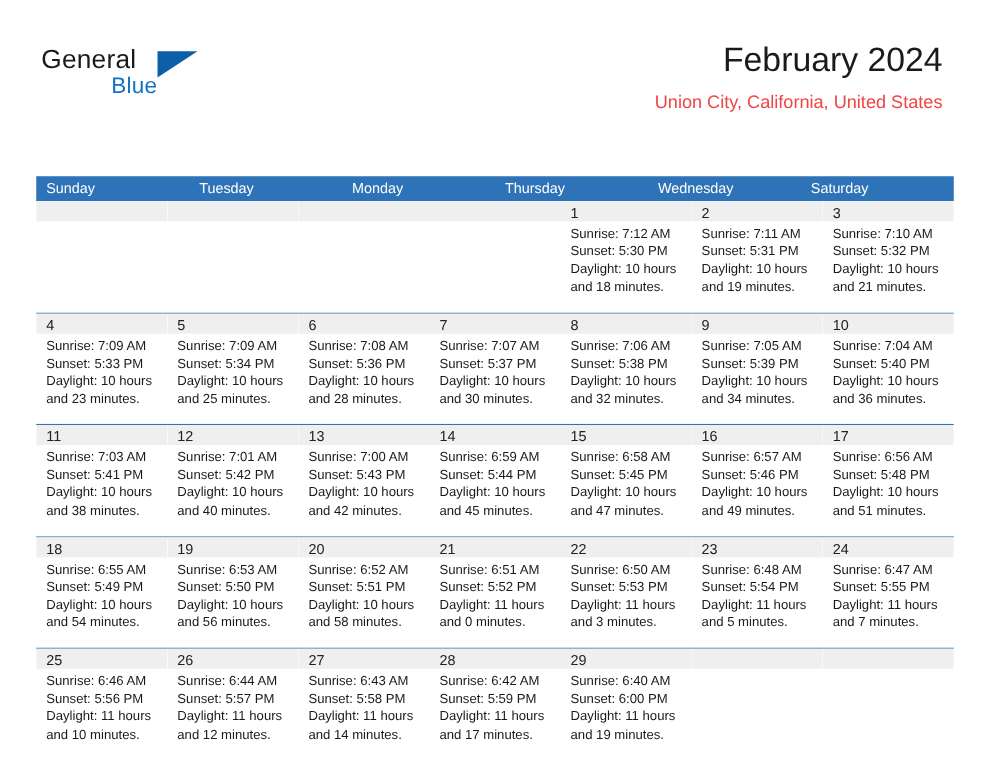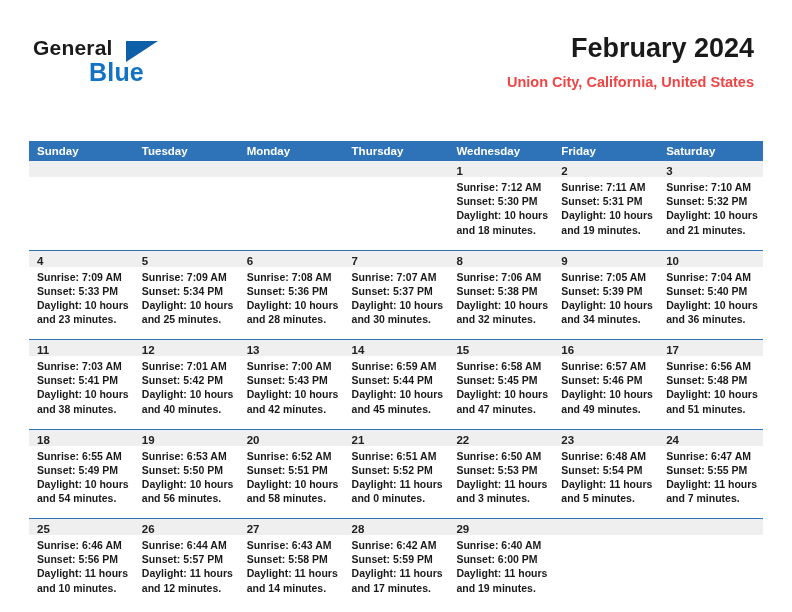--- a/index.html
+++ b/index.html
@@ -13,21 +13,20 @@
     height: 612px;
     font-family: "Liberation Sans", sans-serif;
     color: #000000;
     overflow: hidden;
   }
   .page {
     position: relative;
     width: 792px;
     height: 484px;
     box-sizing: border-box;
-    font-weight: bold;
   }
 
   
   .header {
     position: absolute;
     left: 0;
     top: 0;
     width: 792px;
     height: 100px;
   }
@@ -44,21 +43,21 @@
     top: 0;
     font-size: 21px;
     letter-spacing: 0.2px;
     color: #1a1a1a;
     font-family: "Liberation Sans", sans-serif;
   }
   .brand-blue {
     position: absolute;
     left: 56px;
     top: 22px;
-    font-size: 25px;
+    font-size: 18px;
     letter-spacing: 0.2px;
     color: #1273c4;
     font-family: "Liberation Sans", sans-serif;
   }
   .brand-triangle {
     position: absolute;
     left: 93px;
     top: 5px;
     width: 0;
     height: 0;
@@ -170,21 +169,20 @@
 
   </div>
 
   <div class="calendar">
     <div class="cal-head" id="cal-head">
         <div class="hcell">Sunday</div>
         <div class="hcell">Tuesday</div>
         <div class="hcell">Monday</div>
         <div class="hcell">Thursday</div>
         <div class="hcell">Wednesday</div>
-        <div class="hcell">Friday</div>
         <div class="hcell">Saturday</div>
       </div>
     <div id="cal-body">
         <div class="week-row">
           <div class="day-cell empty">
             <div class="day-number-band"><span class="day-number"></span></div>
           </div>
           <div class="day-cell empty">
             <div class="day-number-band"><span class="day-number"></span></div>
           </div>

